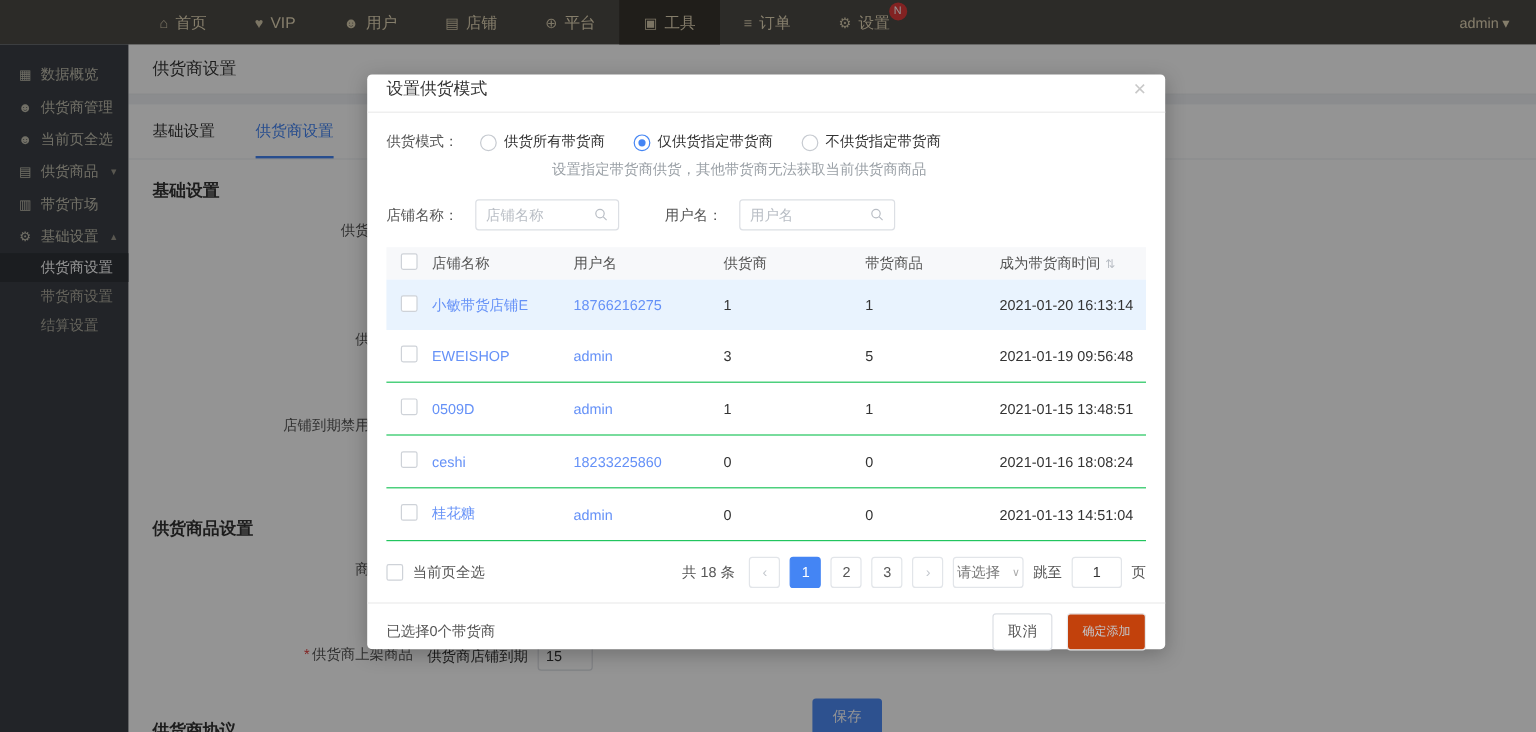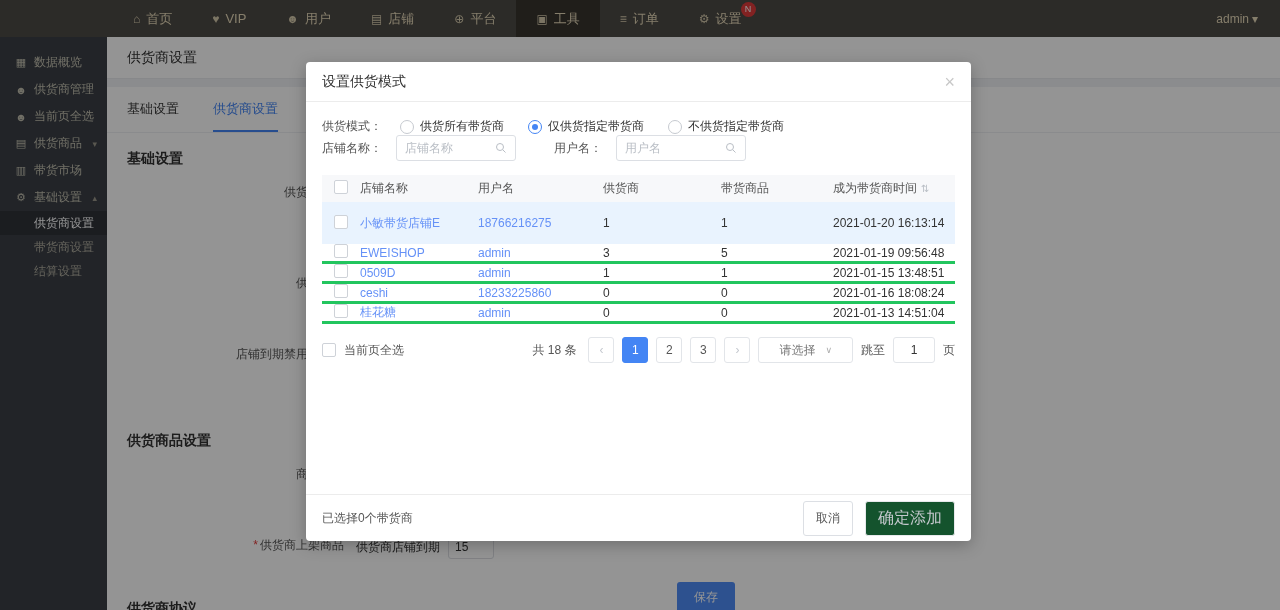--- a/index.html
+++ b/index.html
@@ -63,44 +63,44 @@
   .filter-label { color:#555; }
   .search-box { display:flex; align-items:center; border:1px solid #dcdfe4; border-radius:3px; height:26px; padding:0 8px; background:#fff; }
   .search-box input { border:none; outline:none; font-size:12px; width:90px; color:#333; font-family:inherit; }
   .search-box input::placeholder { color:#b9bec5; }
   .search-box.wide input { width:100px; }
   .search-icon { display:flex; align-items:center; }
 
   .tbl { width:100%; }
   .tbl-row { display:grid; grid-template-columns:38px 118px 125px 118px 112px 1fr; align-items:center; }
   .tbl-head { background:#f7f8fa; height:27px; color:#555; }
-  .tbl-body-row { height:20px; border-bottom:3px solid #22c55e; color:#333; }
+  .tbl-body-row { height:44px; border-bottom:1px solid #22c55e; color:#333; }
   .tbl-body-row.selected { background:#e9f3fe; height:42px; border-bottom:none; }
   .cell-link { color:#6591f7; cursor:pointer; }
   .checkbox { width:14px; height:14px; border:1px solid #ced2d8; border-radius:2px; background:#fff; display:inline-block; margin-left:12px; cursor:pointer; }
   .sort-icon { color:#b9bec5; font-size:10px; margin-left:4px; cursor:pointer; }
 
   .pager-row { display:flex; align-items:center; margin-top:13px; }
   .select-all { display:flex; align-items:center; gap:8px; color:#555; }
   .select-all .checkbox { margin-left:0; }
   .pager { margin-left:auto; display:flex; align-items:center; gap:8px; }
   .pager-total { color:#555; margin-right:4px; }
   .pg-btn { min-width:26px; height:26px; border:1px solid #e2e5e9; border-radius:3px; background:#fff; display:flex; align-items:center; justify-content:center; color:#555; cursor:pointer; font-size:12px; }
   .pg-btn.chev { color:#c4c8ce; }
   .pg-btn.current { background:#4485f4; border-color:#4485f4; color:#fff; }
-  .pg-select { height:26px; border:1px solid #e2e5e9; border-radius:3px; display:flex; align-items:center; gap:10px; padding:0 20px; color:#777; cursor:pointer; }
+  .pg-select { height:26px; border:1px solid #e2e5e9; border-radius:3px; display:flex; align-items:center; gap:10px; padding:0 2px; color:#777; cursor:pointer; }
   .pg-select .caret { font-size:9px; color:#aaa; }
   .jump-label, .jump-suffix { color:#555; }
   .jump-input { width:42px; height:26px; border:1px solid #e2e5e9; border-radius:3px; text-align:center; font-size:12px; color:#333; font-family:inherit; }
 
   .modal-footer { height:47px; border-top:1px solid #ececec; display:flex; align-items:center; padding:0 16px; flex-shrink:0; margin-top:12px; }
   .footer-info { color:#555; }
   .footer-btns { margin-left:auto; display:flex; gap:12px; }
   .btn-cancel { background:#fff; border:1px solid #dcdfe4; border-radius:3px; padding:6px 12px; font-size:12px; color:#555; cursor:pointer; }
-  .btn-confirm { background:#14532d; border:1px solid #e7e9ec; border-radius:3px; padding:6px 12px; font-size:16px; color:#c3c7cc; cursor:default; }
+  .btn-confirm { background:#c2410c; border:1px solid #e7e9ec; border-radius:3px; padding:6px 12px; font-size:10px; color:#c3c7cc; cursor:default; }
 </style>
 </head>
 <body>
 
 <div class="topnav">
   <div class="topnav-items">
     <div class="nav-item">
       <span class="nav-icon">⌂</span>
       <span>首页</span>
     </div>
@@ -283,20 +283,21 @@
       </span>
       <span class="radio-opt">
         <span class="radio checked"></span>
         <span>仅供货指定带货商</span>
       </span>
       <span class="radio-opt">
         <span class="radio"></span>
         <span>不供货指定带货商</span>
       </span>
     </div>
+    <div class="mode-hint">设置指定带货商供货，其他带货商无法获取当前供货商商品</div>
 
     <div class="filter-row">
       <span class="filter-label">店铺名称：</span>
       <div class="search-box">
         <input placeholder="店铺名称" style="">
         <span class="search-icon">
           <svg width="12" height="12" viewBox="0 0 24 24">
               <circle cx="10" cy="10" r="7" fill="none" stroke="#b9bec5" stroke-width="2"></circle>
               <line x1="15.5" y1="15.5" x2="21" y2="21" stroke="#b9bec5" stroke-width="2"></line>
             </svg>

